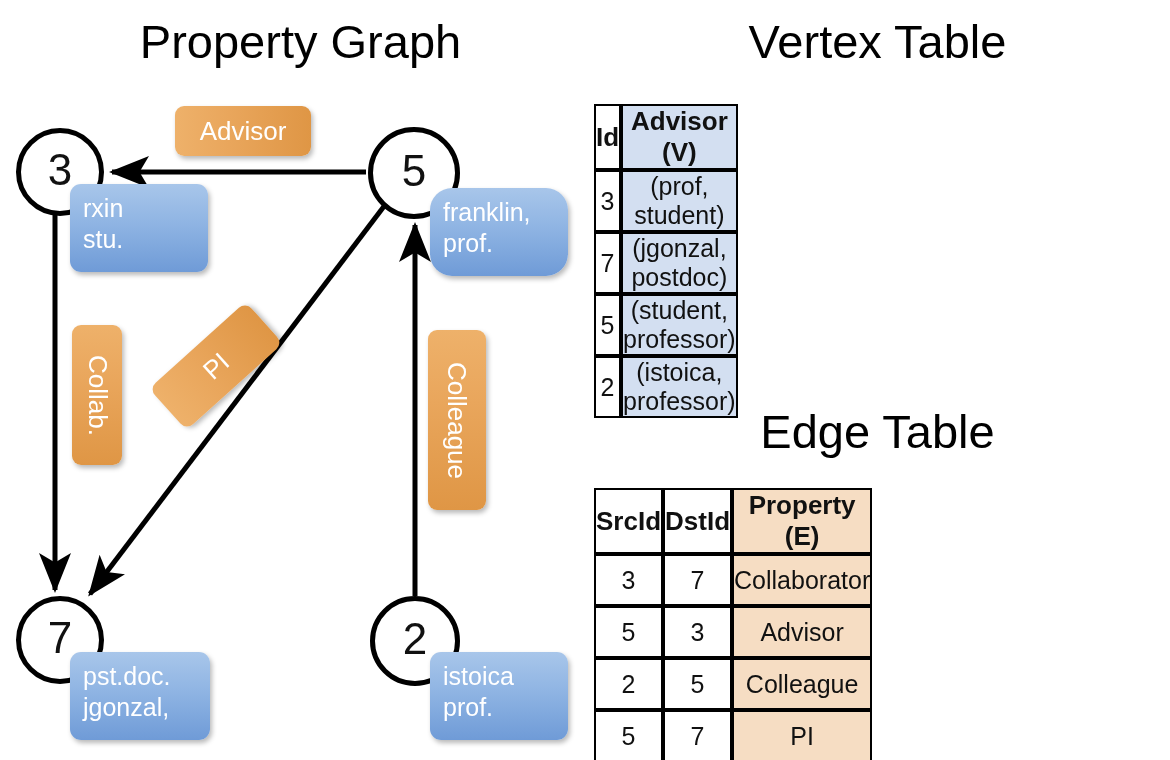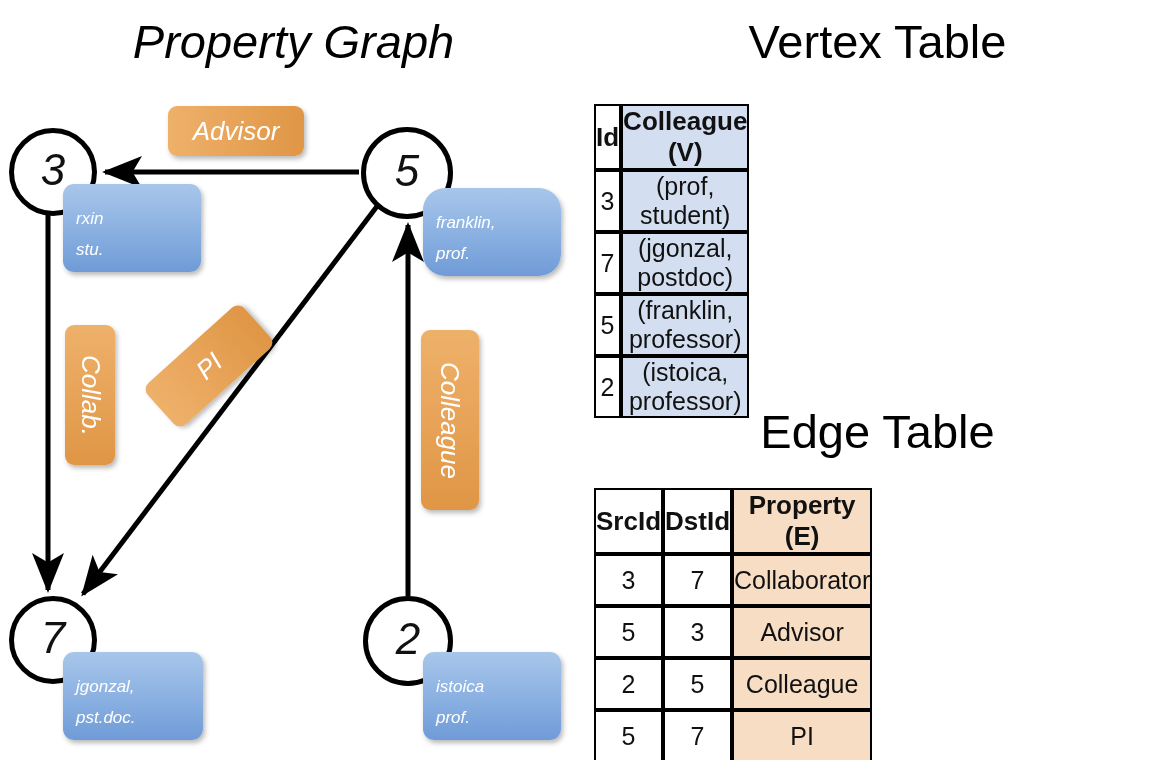--- a/index.html
+++ b/index.html
@@ -13,38 +13,38 @@
   .title{
     position:absolute;text-align:center;font-weight:400;
     font-family:"Liberation Sans", sans-serif;
     letter-spacing:0px;color:#000;white-space:nowrap;
   }
   #graph-title{left:0;top:14px;width:585px;font-size:47px;line-height:56px;}
   #vertex-title{left:585px;top:14px;width:585px;font-size:47px;line-height:56px;}
   #edge-title{left:585px;top:404px;width:585px;font-size:47px;line-height:56px;}
 
   
-  #graph-area{left:1px;top:0;width:585px;height:708px;font-style:italic;}
+  #graph-area{left:8px;top:0;width:585px;height:708px;}
   #graph-svg{position:absolute;left:0;top:0;width:585px;height:760px;}
 
   .node{
     position:absolute;border:5px solid #000;border-radius:50%;
     background:#fff;box-sizing:border-box;
     display:flex;align-items:center;justify-content:center;
     font-size:44px;font-family:"Liberation Sans", sans-serif;color:#111;
     z-index:3;
   }
   .node span{position:relative;top:-2px;}
 
   .vbox{
     position:absolute;border-radius:11px;box-sizing:border-box;
     background:linear-gradient(180deg,#a8c6ea 0%,#8fb4e3 45%,#6f9bd7 100%);
     box-shadow:2px 3px 5px rgba(0,0,0,.28);
-    color:#ffffff;font-size:17px;line-height:31px;
-    padding:19px 0 0 13px;z-index:4;
+    color:#ffffff;font-size:25px;line-height:31px;
+    padding:9px 0 0 13px;z-index:4;
     font-family:"Liberation Sans", sans-serif;
   }
 
   .ebox{
     position:absolute;border-radius:9px;box-sizing:border-box;
     background:linear-gradient(90deg,#eeb16a 0%,#e9a65c 40%,#df9645 100%);
     box-shadow:2px 3px 5px rgba(0,0,0,.28);
     color:#ffffff;
     display:flex;align-items:center;justify-content:center;
     font-size:26px;z-index:4;
@@ -124,22 +124,22 @@
 
   <div class="vbox" style="left:62px;top:184px;width:138px;height:88px;">
     <div>rxin</div>
     <div>stu.</div>
   </div>
   <div class="vbox" style="left:422px;top:188px;width:138px;height:88px;border-radius:22px;">
     <div>franklin,</div>
     <div>prof.</div>
   </div>
   <div class="vbox" style="left:62px;top:652px;width:140px;height:88px;">
+    <div>pst.doc.</div>
     <div>jgonzal,</div>
-    <div>pst.doc.</div>
   </div>
   <div class="vbox" style="left:422px;top:652px;width:138px;height:88px;">
     <div>istoica</div>
     <div>prof.</div>
   </div>
 
   <div class="ebox" style="left:167px;top:106px;width:136px;height:50px;">
     <span class="lbl">Advisor</span>
   </div>
 
@@ -157,36 +157,36 @@
 </div>
 
 <div class="panel">
   <div class="title" id="vertex-title">Vertex Table</div>
 
   <table class="gt" id="vertex-table">
     <tbody>
       <tr>
         <td class="hdr c-id">Id</td>
         <td class="spacer"></td>
-        <td class="hdr c-prop blue">Colleague (V)</td>
+        <td class="hdr c-prop blue">Advisor (V)</td>
       </tr>
       <tr>
         <td class="c-id">3</td>
         <td class="spacer"></td>
         <td class="c-prop blue">(prof, student)</td>
       </tr>
       <tr>
         <td class="c-id">7</td>
         <td class="spacer"></td>
         <td class="c-prop blue">(jgonzal, postdoc)</td>
       </tr>
       <tr>
         <td class="c-id">5</td>
         <td class="spacer"></td>
-        <td class="c-prop blue">(franklin, professor)</td>
+        <td class="c-prop blue">(student, professor)</td>
       </tr>
       <tr>
         <td class="c-id">2</td>
         <td class="spacer"></td>
         <td class="c-prop blue">(istoica, professor)</td>
       </tr>
     </tbody>
   </table>
 </div>
 

